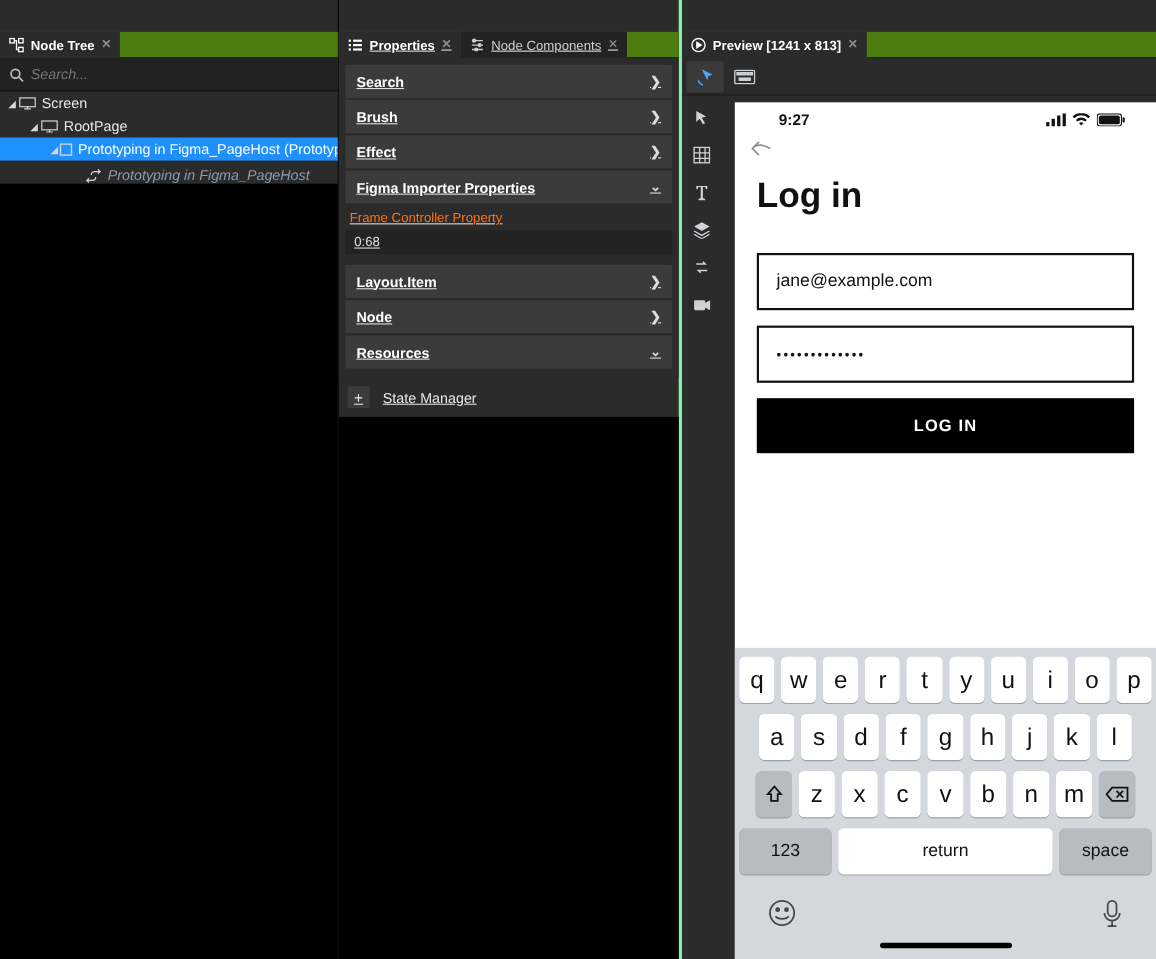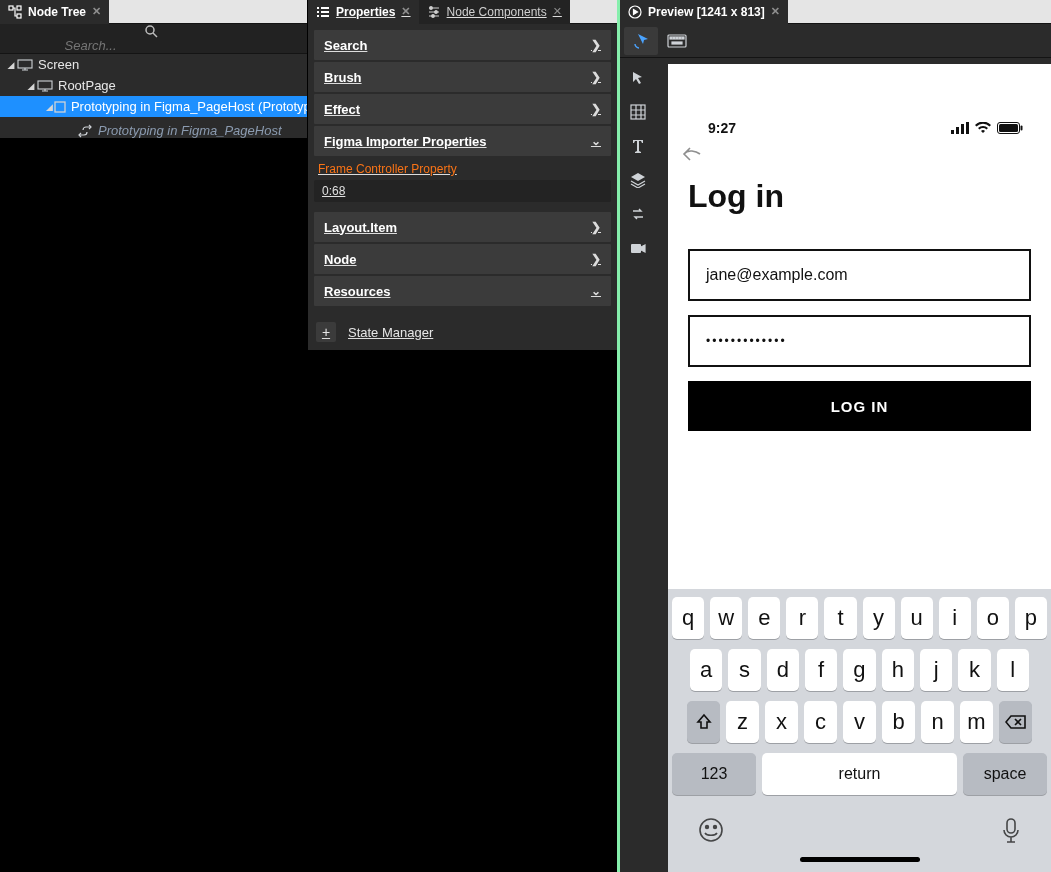--- a/index.html
+++ b/index.html
@@ -1,26 +1,26 @@
 <!DOCTYPE html>
 <html><head>
 <meta charset="utf-8">
 <style>
   * { box-sizing: border-box; margin: 0; padding: 0; font-family: "Segoe UI", Arial, sans-serif; }
   html, body { width: 1051px; height: 872px; background: #000; color: #ddd; overflow: hidden; }
   .root { display: flex; width: 100%; height: 100%; }
 
   
   .col-left { width: 308px; display: flex; flex-direction: column; background: #2b2b2b; border-right: 1px solid #000; }
-  .tab-bar { display: flex; align-items: center; height: 24px; background: #e5e5e5; border-bottom: 1px solid #141414; font-size: 12px; }
+  .tab-bar { display: flex; align-items: center; height: 24px; background: #4d7c0f; border-bottom: 1px solid #141414; font-size: 12px; margin-top: 29px; }
   .tab { display: flex; align-items: center; height: 24px; padding: 0 8px; gap: 6px; background: #2b2b2b; color: #fff; font-weight: 600; }
   .tab .close { font-size: 11px; color: #8e8e8e; cursor: pointer; }
   .tab-icon { width: 14px; height: 14px; display: inline-flex; align-items: center; justify-content: center; }
 
-  .search-row { display: flex; align-items: center; height: 30px; padding: 0 8px; background: #222; border-bottom: 1px solid #141414; flex-direction: column; }
+  .search-row { display: flex; align-items: center; height: 30px; padding: 0 8px; background: #222; border-bottom: 1px solid #141414; }
   .search-row .mag { width: 14px; height: 14px; margin-right: 6px; color: #bdbdbd; }
   .search-row input { flex: 1; background: transparent; border: none; color: #ccc; font-style: italic; font-size: 13px; outline: none; }
 
   .tree { font-size: 13px; color: #e6e6e6; user-select: none; }
   .tree-row { display: flex; align-items: center; height: 21px; padding-right: 4px; white-space: nowrap; overflow: hidden; }
   .tree-row .arrow { width: 10px; text-align: center; color: #d6d6d6; font-size: 9px; }
   .tree-row .node-icon { width: 18px; height: 14px; display: inline-flex; align-items: center; justify-content: center; margin-right: 4px; color: #cfd3d7; }
   .tree-row.selected { background: #1e90ff; color: #fff; }
   .tree-row.dim { color: #8b9bb0; font-style: italic; align-items: flex-end; }
   .indent-0 { padding-left: 6px; }
@@ -45,21 +45,21 @@
   .col-right { flex: 1; display: flex; flex-direction: column; background: #2b2b2b; }
   .preview-toolbar { display: flex; align-items: center; height: 34px; border-bottom: 1px solid #141414; padding-left: 4px; background: #2b2b2b; }
   .tool-btn { width: 34px; height: 28px; display: flex; align-items: center; justify-content: center; color: #cfd3d7; border-radius: 2px; margin-right: 2px; }
   .tool-btn.active { background: #3a3a3a; color: #4aa3ff; }
   .preview-area { flex: 1; display: flex; background: #2b2b2b; }
   .vtoolbar { width: 36px; background: #2b2b2b; display: flex; flex-direction: column; align-items: center; padding-top: 4px; gap: 2px; }
   .vbtn { width: 30px; height: 32px; display: flex; align-items: center; justify-content: center; color: #cfd3d7; }
 
   .canvas { flex: 1; background: #2b2b2b; position: relative; }
   .phone { position: absolute; left: 12px; top: 6px; right: 0; bottom: 0; background: #fff; color: #111; overflow: hidden; }
-  .status-bar { display: flex; align-items: center; justify-content: space-between; height: 32px; padding: 0 28px 0 40px; font-size: 14px; font-weight: 600; margin-top: 48px; }
+  .status-bar { display: flex; align-items: center; justify-content: space-between; height: 32px; padding: 0 28px 0 40px; font-size: 14px; font-weight: 600; }
   .status-icons { display: flex; align-items: center; gap: 6px; }
   .back-row { padding: 2px 0 0 14px; color: #8f8f8f; }
   .login-wrap { padding: 16px 20px 0 20px; }
   .login-title { font-size: 32px; font-weight: 700; margin-bottom: 34px; }
   .field { width: 100%; border: 2px solid #111; height: 52px; display: flex; align-items: center; padding: 0 16px; font-size: 16px; margin-bottom: 14px; }
   .pwd-dots { font-size: 12px; letter-spacing: 2px; }
   .login-btn { width: 100%; height: 50px; background: #000; color: #fff; display: flex; align-items: center; justify-content: center; font-size: 15px; font-weight: 600; letter-spacing: 1px; }
 
   .keyboard { position: absolute; left: 0; right: 0; bottom: 0; background: #d4d7dc; padding: 8px 4px 10px 4px; }
   .krow { display: flex; justify-content: center; gap: 6px; margin-bottom: 10px; }

